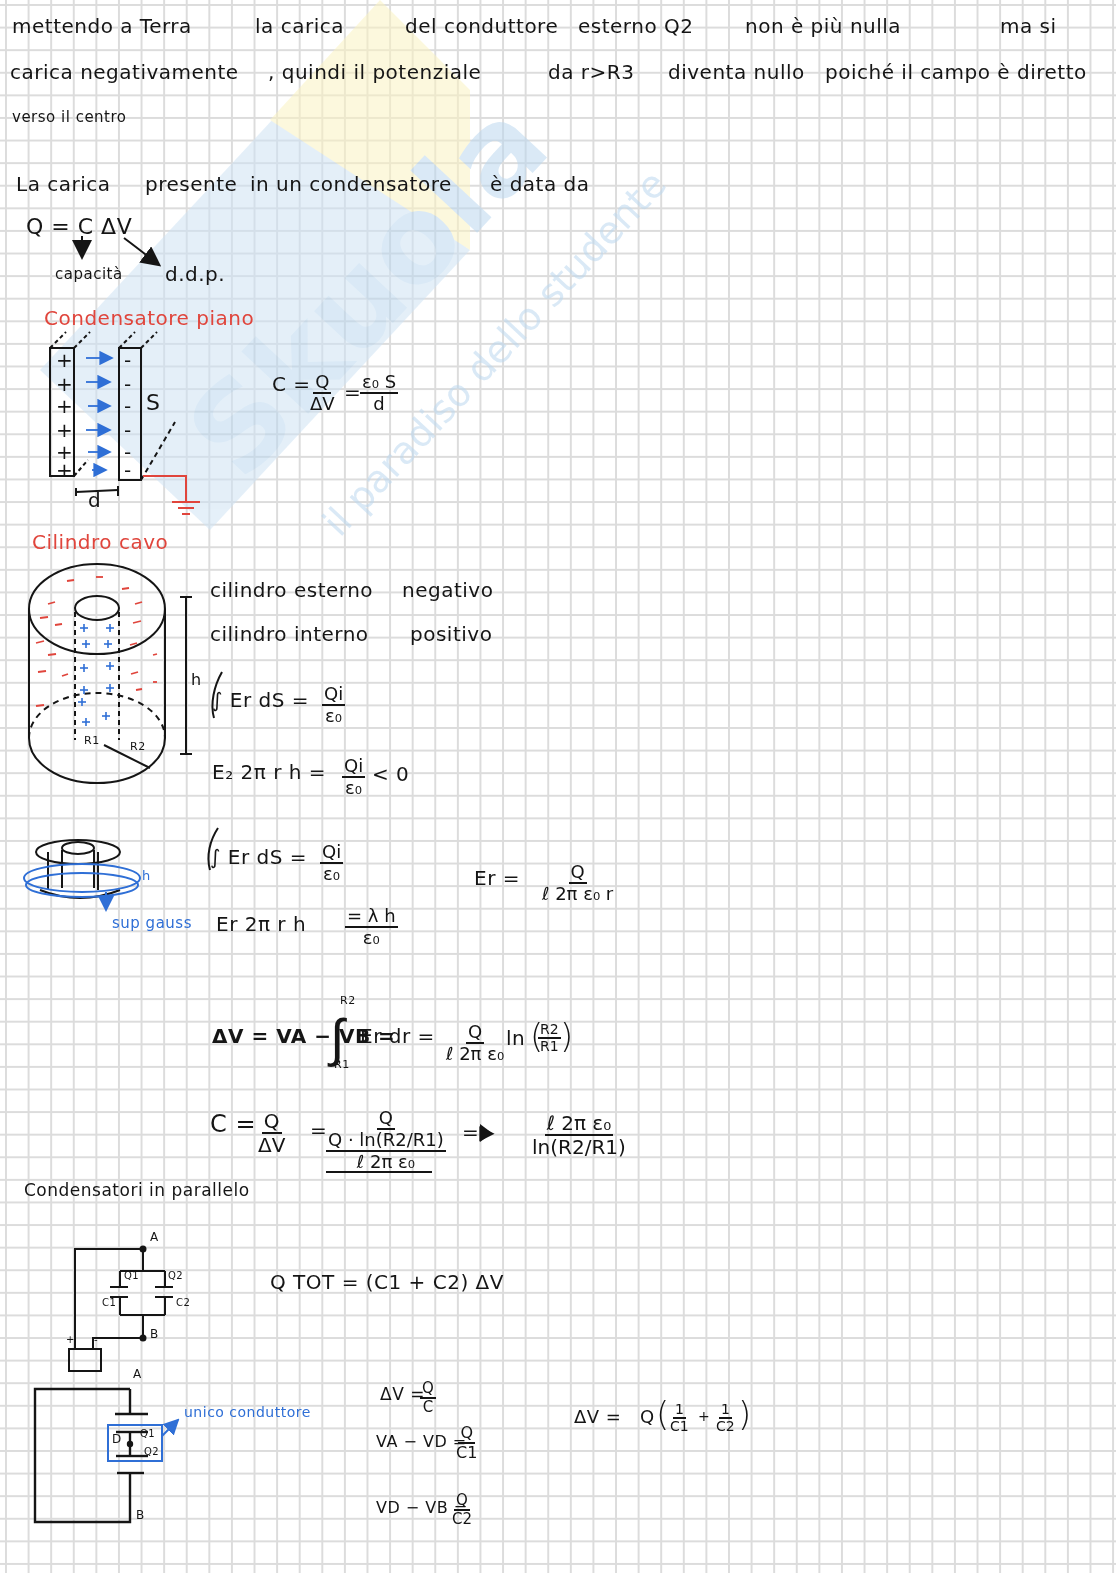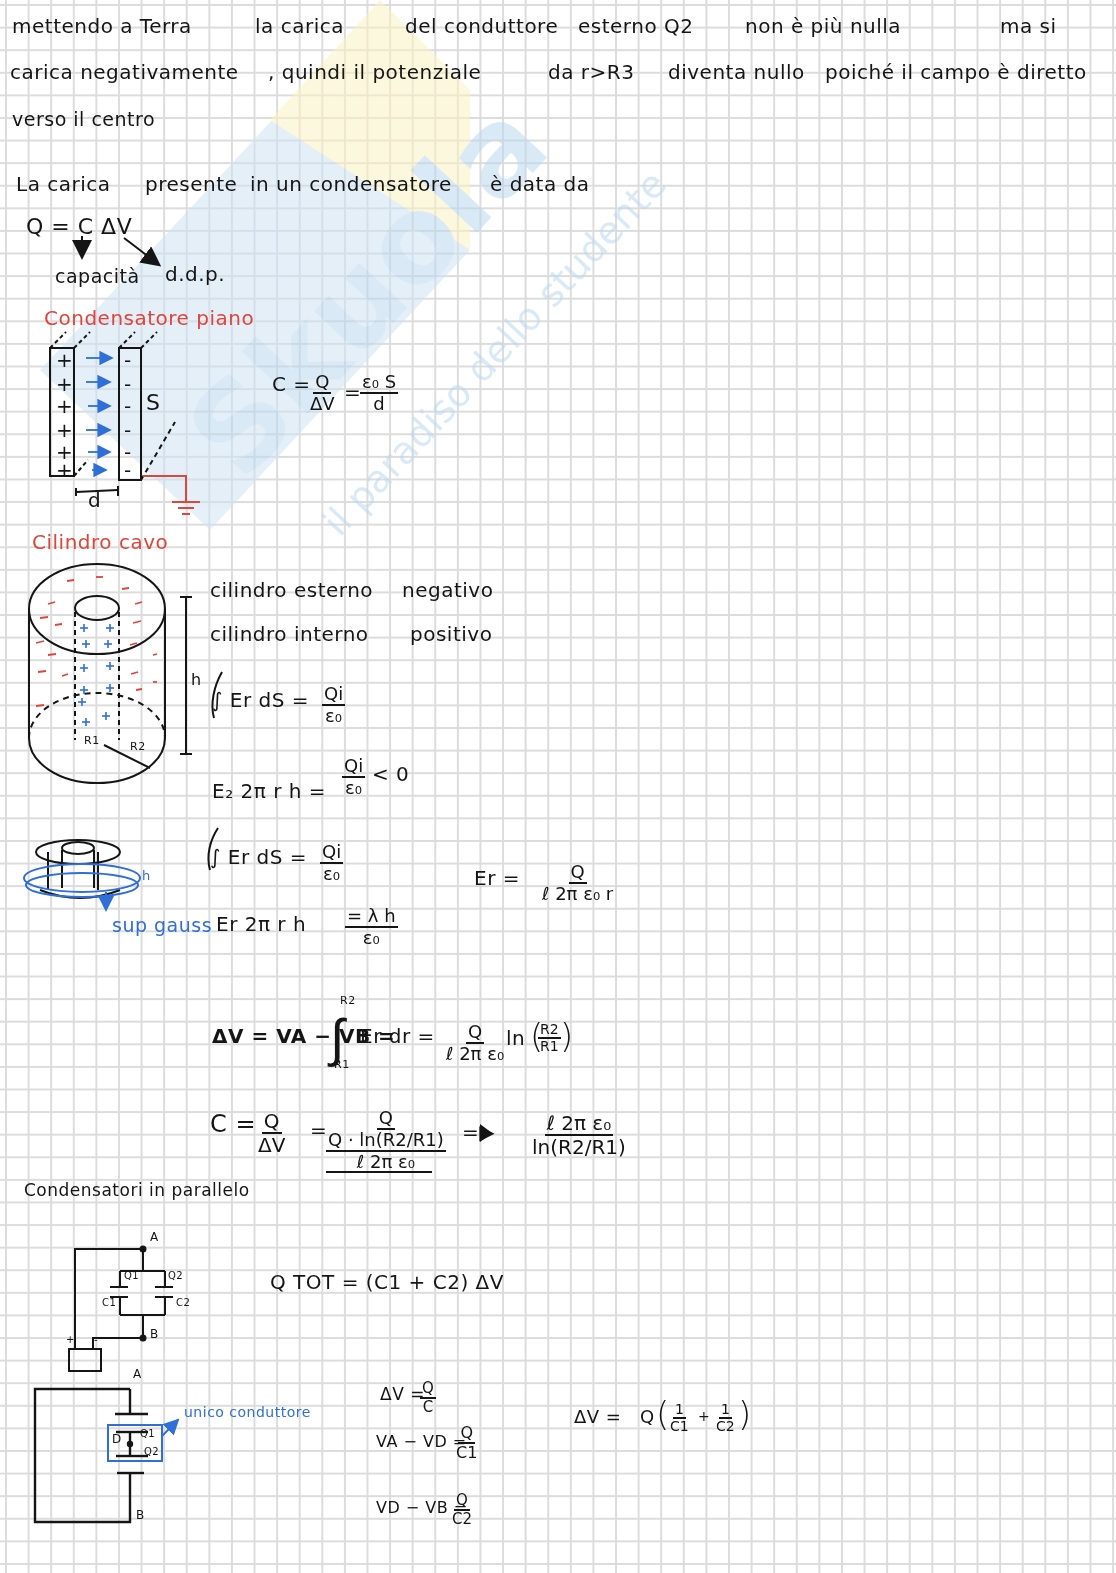--- a/index.html
+++ b/index.html
@@ -7,21 +7,21 @@
     font-family:"DejaVu Sans", sans-serif;color:#141414;}
   .grid{position:absolute;inset:0;
     background-image:
       linear-gradient(to right, #dcdcdc 1.5px, transparent 1.5px),
       linear-gradient(to bottom, #dcdcdc 1.5px, transparent 1.5px);
     background-size:22.6px 22.6px;background-position:5px 4px;}
   .wm{position:absolute;left:0;top:0;width:1116px;height:1573px;pointer-events:none;}
   .t{position:absolute;white-space:nowrap;font-family:"DejaVu Sans", sans-serif;font-size:20px;letter-spacing:0.5px;color:#151515;}
   .red{color:#e0453c;padding-left:16px;}
   .blue{color:#2f6fd6;}
-  .small{font-size:19px;}
+  .small{font-size:15px;}
   .frac{position:absolute;display:inline-flex;flex-direction:column;align-items:center;font-size:18px;line-height:1.1;}
   .frac .num{padding:0 2px;border-bottom:2px solid #151515;}
   .frac .den{padding:0 2px;}
   svg.draw{position:absolute;left:0;top:0;width:1116px;height:1573px;overflow:visible;}
 </style>
 </head>
 <body>
 
 <div class="grid"></div>
 
@@ -90,21 +90,21 @@
 <div class="t" style="left:410px;top:622px;">positivo</div>
 <div class="t" style="left:191px;top:670px;font-size:16px;">h</div>
 <div class="t" style="left:84px;top:734px;font-size:11px;">R1</div>
 <div class="t" style="left:130px;top:740px;font-size:11px;">R2</div>
 
 <div class="t" style="left:212px;top:688px;">∫ Er dS =</div>
 <div class="frac" style="left:322px;top:684px;">
   <span class="num">Qi</span>
   <span class="den">ε₀</span>
 </div>
-<div class="t" style="left:212px;top:760px;margin-top:19px;">E₂ 2π r h =</div>
+<div class="t" style="left:212px;top:760px;">E₂ 2π r h =</div>
 <div class="frac" style="left:342px;top:756px;">
   <span class="num">Qi</span>
   <span class="den">ε₀</span>
 </div>
 <div class="t" style="left:372px;top:762px;">&lt; 0</div>
 
 <div class="t blue small" style="left:112px;top:914px;">sup gauss</div>
 <div class="t blue" style="left:142px;top:868px;font-size:13px;">h</div>
 <div class="t" style="left:210px;top:845px;">∫ Er dS =</div>
 <div class="frac" style="left:320px;top:842px;">

